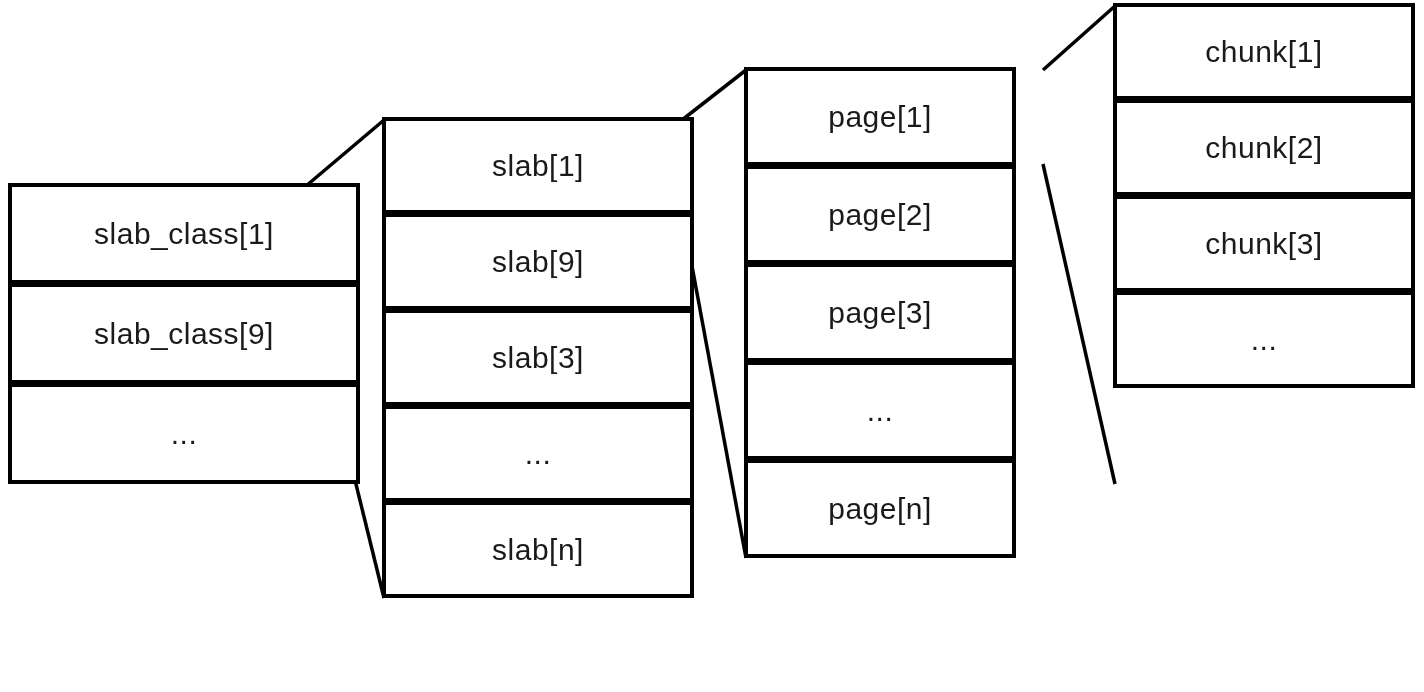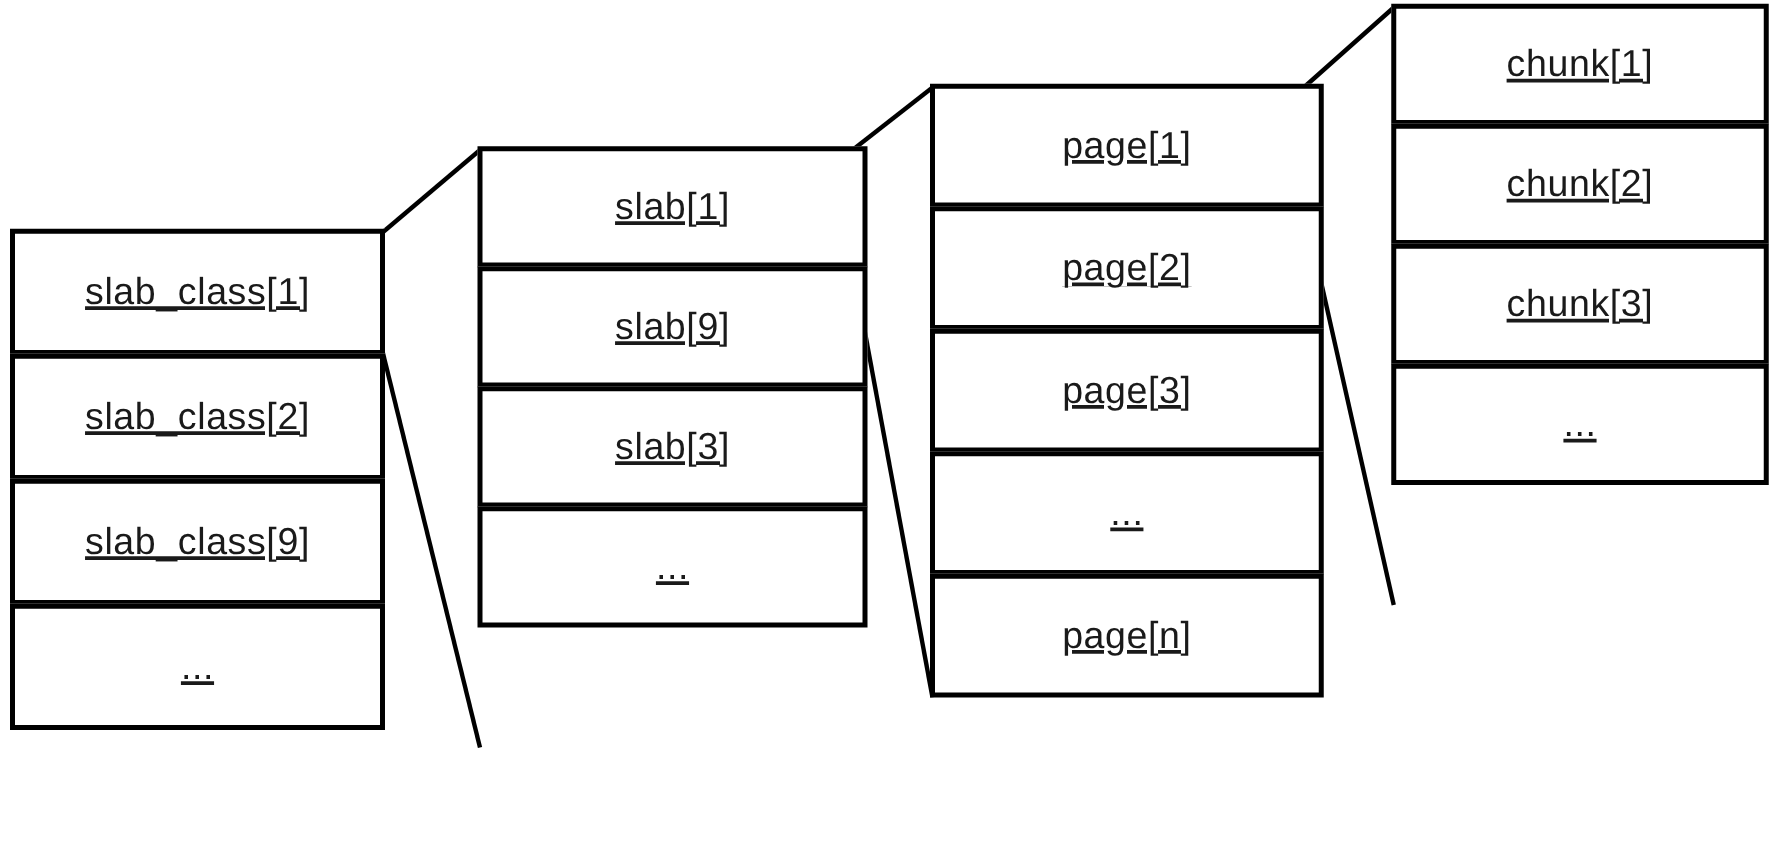--- a/index.html
+++ b/index.html
@@ -33,31 +33,30 @@
     box-sizing: border-box;
     border: 4px solid var(--line-color, #000000);
     background: var(--box-bg, #ffffff);
     display: flex;
     align-items: center;
     justify-content: center;
     color: var(--text-color, #1a1a1a);
     font-size: 30px;
     letter-spacing: 0.5px;
     white-space: nowrap;
-    text-decoration: underline;
   }
   .box + .box {
     margin-top: -1px; 
   }
   
-  #col-slab-class { left: 8px;    top: 183px; width: 300px; }
+  #col-slab-class { left: 8px;    top: 183px; width: 352px; }
   #col-slab-class .box { height: 101px; }
   #col-slab       { left: 382px;  top: 117px; width: 312px; }
   #col-slab .box  { height: 97px; }
-  #col-page       { left: 744px;  top: 67px;  width: 315px; }
+  #col-page       { left: 744px;  top: 67px;  width: 272px; }
   #col-page .box  { height: 99px; }
   #col-chunk      { left: 1113px; top: 3px;   width: 302px; }
   #col-chunk .box { height: 97px; }
 </style>
 </head>
 <body>
 
 <div id="canvas" style="--line-color: #000000; --box-bg: #ffffff; --bg-color: #ffffff; --text-color: #1a1a1a;">
 
   <svg id="connector-svg" viewBox="0 0 1424 692">
@@ -67,30 +66,30 @@
 
     <line x1="682" y1="120" x2="746" y2="70"></line>
     <line x1="682" y1="212" x2="746" y2="558"></line>
 
     <line x1="1043" y1="70" x2="1115" y2="6"></line>
     <line x1="1043" y1="164" x2="1115" y2="484"></line>
   </svg>
 
   <div class="col" id="col-slab-class">
     <div class="box">slab_class[1]</div>
-    <div class="box">slab_class[2]</div>
     <div class="box">slab_class[9]</div>
     <div class="box">...</div>
   </div>
 
   <div class="col" id="col-slab">
     <div class="box">slab[1]</div>
     <div class="box">slab[9]</div>
     <div class="box">slab[3]</div>
     <div class="box">...</div>
+    <div class="box">slab[n]</div>
   </div>
 
   <div class="col" id="col-page">
     <div class="box">page[1]</div>
     <div class="box">page[2]</div>
     <div class="box">page[3]</div>
     <div class="box">...</div>
     <div class="box">page[n]</div>
   </div>
 

